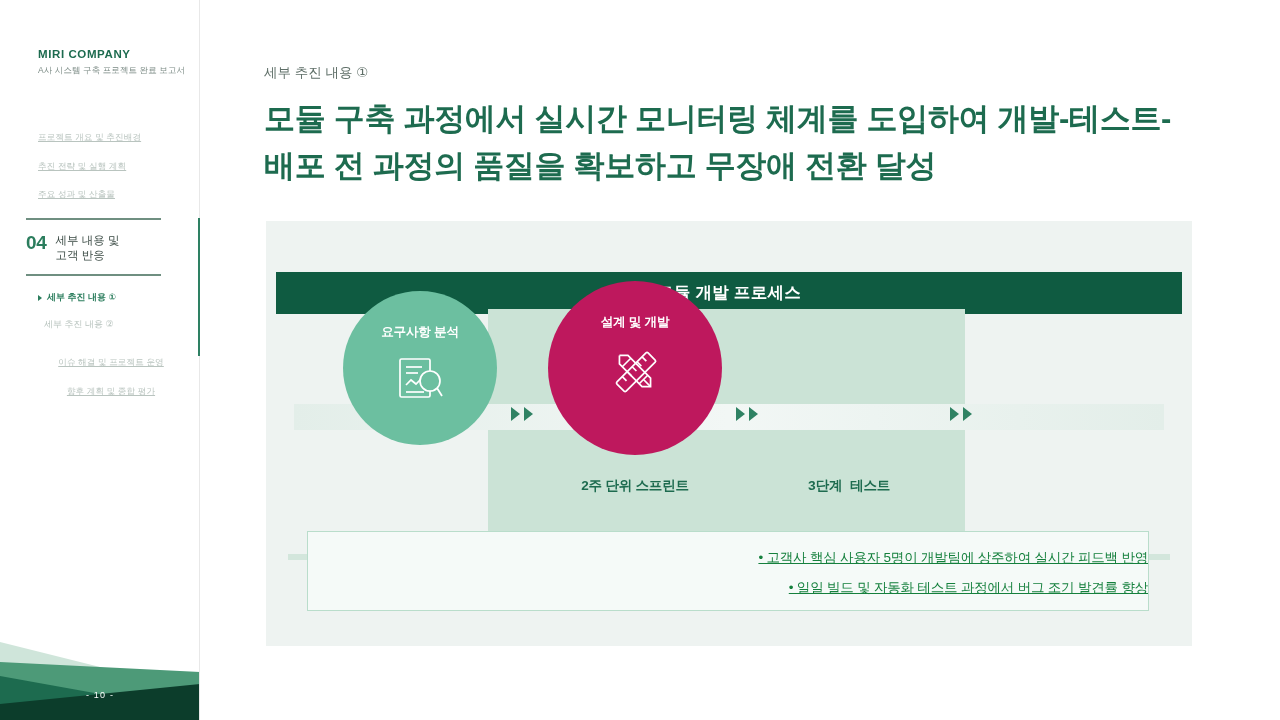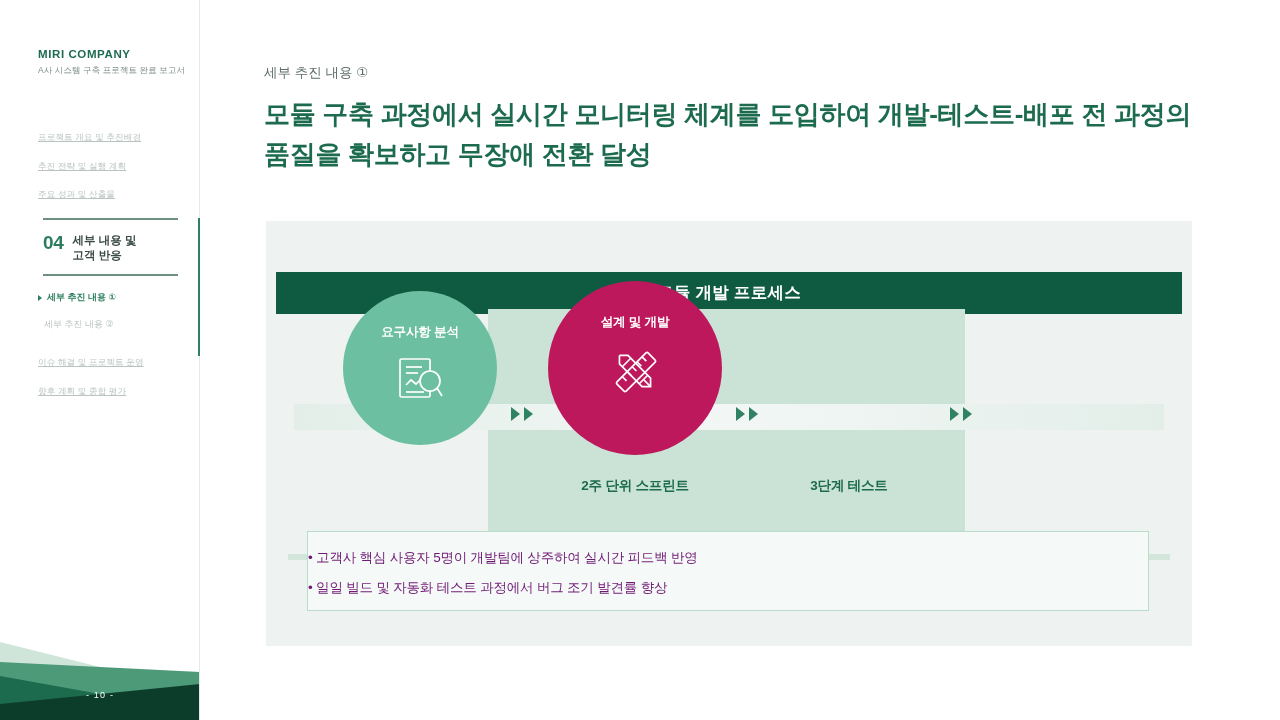--- a/index.html
+++ b/index.html
@@ -15,45 +15,45 @@
   .side-divider { position: absolute; left: 199px; top: 0; width: 2px; height: 720px; background: #e8e8e8; }
   .side-accent { position: absolute; left: 198px; top: 218px; width: 5px; height: 138px; background: #2e8063; }
 
   .brand { position: absolute; left: 38px; top: 40px; }
   .brand-name { font-size: 11.5px; font-weight: bold; color: #1d6b4f; letter-spacing: 0.6px; margin-top: 8px; }
   .brand-sub { font-size: 8.5px; color: #7a8a84; margin-top: 5px; letter-spacing: 0.1px; }
 
   .nav-top { position: absolute; left: 38px; top: 132px; width: 150px; }
   .nav-item { font-size: 8.6px; color: #b9c4bf; margin-bottom: 16.5px; letter-spacing: 0.1px; text-decoration: underline; }
 
-  .sec-block { position: absolute; left: 43px; top: 218px; width: 135px; }
+  .sec-block { position: absolute; left: 26px; top: 218px; width: 135px; }
   .sec-rule { width: 135px; height: 1.6px; background: #6f8f81; }
   .sec-head { display: flex; align-items: flex-start; padding: 12px 0 11px 0; }
   .sec-num { font-size: 19px; font-weight: bold; color: #2b7d5d; line-height: 1.12; letter-spacing: -0.3px; }
-  .sec-title { font-size: 11.5px; font-weight: bold; color: #3a4a44; line-height: 1.33; margin-left: 9px; padding-top: 1px; }
+  .sec-title { font-size: 11.5px; font-weight: normal; color: #3a4a44; line-height: 1.33; margin-left: 9px; padding-top: 1px; }
 
   .sub-list { position: absolute; left: 44px; top: 291px; width: 150px; }
   .sub-item { font-size: 9px; color: #b9c4bf; margin-bottom: 14px; display: flex; align-items: center; }
   .sub-item.active { color: #2b7d5d; font-weight: bold; margin-left: -6px; }
   .sub-tri { width: 0; height: 0; border-left: 4.5px solid #2b7d5d; border-top: 3.2px solid transparent; border-bottom: 3.2px solid transparent; margin-right: 5px; }
 
-  .nav-bottom { position: absolute; left: 38px; top: 357px; width: 160px; }
+  .nav-bottom { position: absolute; left: 31px; top: 357px; width: 160px; text-align: center; }
   .nav-bottom .nav-item { margin-bottom: 17px; }
 
   
   .corner { position: absolute; left: 0; bottom: 0; width: 200px; height: 140px; overflow: hidden; }
   .tri { position: absolute; left: 0; bottom: 0; width: 200px; height: 140px; }
   .pagenum { position: absolute; left: 0; bottom: 20px; width: 200px; text-align: center;
              font-size: 9px; color: #ffffff; letter-spacing: 1.2px; z-index: 5; }
 
   
   .main { position: absolute; left: 200px; top: 0; width: 1080px; height: 720px; }
   .eyebrow { position: absolute; left: 64px; top: 64px; font-size: 13.5px; color: #5f6f68; }
   .headline { position: absolute; left: 64px; top: 95px; width: 930px;
-              font-size: 26px; font-weight: bold; color: #1d6b4f; line-height: 1.52; letter-spacing: -0.3px; }
+              font-size: 31px; font-weight: bold; color: #1d6b4f; line-height: 1.52; letter-spacing: -0.3px; }
 
   
   .card { position: absolute; left: 66px; top: 221px; width: 926px; height: 425px; background: #eef3f1; }
   .card-head { position: absolute; left: 10px; top: 11px; width: 906px; height: 42px; background: #0f5b41;
                color: #ffffff; font-size: 16.5px; font-weight: bold; display: flex; align-items: center; justify-content: center; letter-spacing: 0.3px; margin-top: 40px; }
 
   .stage { position: absolute; left: 0; top: 53px; width: 926px; height: 250px; }
   .panel-hl { position: absolute; left: 222px; top: 35px; width: 477px; height: 225px; background: #cbe3d6; }
   .trapezoid { position: absolute; left: 22px; top: 258px; width: 882px; height: 28px; }
   .connector { position: absolute; left: 28px; top: 130px; width: 870px; height: 26px;
@@ -64,21 +64,21 @@
   .c-label { font-size: 12.6px; font-weight: bold; margin-top: 33px; letter-spacing: -0.2px; white-space: nowrap; }
   .c-icon { margin-top: 10px; }
 
   .arrows { position: absolute; display: flex; gap: 4px; align-items: center; }
   .chev { width: 0; height: 0; border-left: 9px solid #2f8263; border-top: 7.5px solid transparent; border-bottom: 7.5px solid transparent; }
 
   .sub-label { position: absolute; font-size: 13.5px; font-weight: bold; color: #1d6b4f; white-space: nowrap; letter-spacing: -0.2px; }
 
   .noteboxwrap { position: absolute; left: 41px; top: 310px; width: 842px; height: 80px;
                  background: #f5faf8; border: 1px solid #b9ddcb; }
-  .note-line { font-size: 13.5px; color: #701a75; text-align: left; letter-spacing: -0.2px; line-height: 1.45; }
+  .note-line { font-size: 13.5px; color: #15803d; text-align: right; letter-spacing: -0.2px; line-height: 1.45; text-decoration: underline; }
   .note-line:first-child { margin-top: 16px; }
   .note-line + .note-line { margin-top: 10px; }
 </style>
 </head>
 <body>
 
 <div class="slide">
 
   <div class="sidebar">
 
@@ -197,21 +197,21 @@
         </div>
 
 
         <div class="arrows" style="left:684px; top:133px;">
           <span class="chev"></span>
           <span class="chev"></span>
         </div>
 
 
         <div class="sub-label" style="left:292px; top:203px; width:154px; text-align:center;">2주 단위 스프린트</div>
-        <div class="sub-label" style="left:506px; top:203px; width:154px; text-align:center;">3단계 테스트</div>
+        <div class="sub-label" style="left:506px; top:203px; width:154px; text-align:center;font-family:Liberation Mono, monospace;">3단계 테스트</div>
       </div>
 
       <div class="noteboxwrap">
         <div class="note-line">• 고객사 핵심 사용자 5명이 개발팀에 상주하여 실시간 피드백 반영</div>
         <div class="note-line">• 일일 빌드 및 자동화 테스트 과정에서 버그 조기 발견률 향상</div>
       </div>
     </div>
   </div>
 </div>
 

